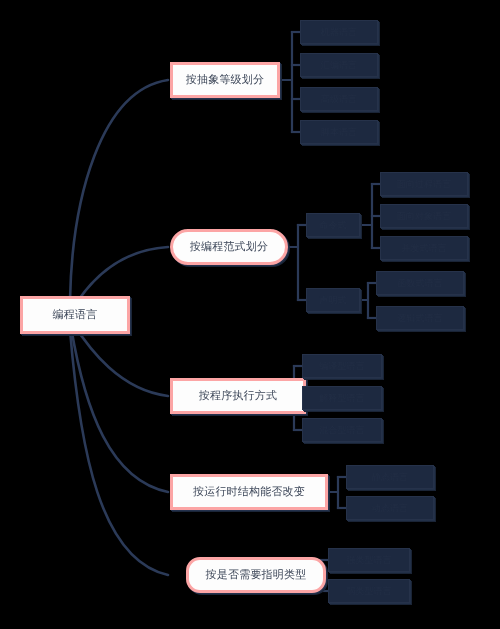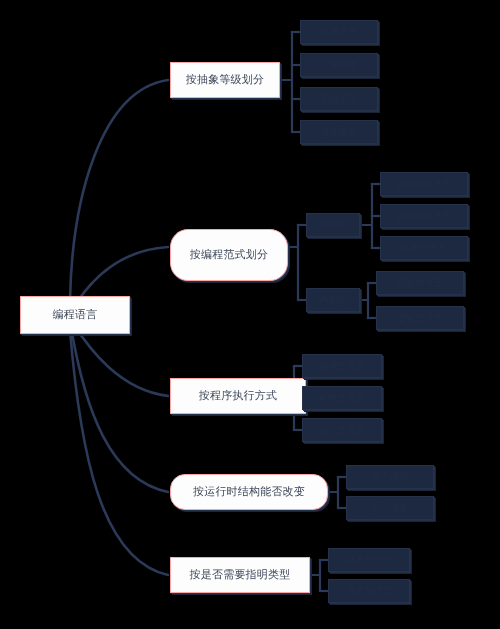--- a/index.html
+++ b/index.html
@@ -38,21 +38,21 @@
     align-items: center;
     justify-content: center;
     text-align: center;
     line-height: 1.15;
     white-space: nowrap;
   }
 
   
   .node.light {
     background: #fdfdfd;
-    border: 1px solid #fca5a5;
+    border: 3px solid #fca5a5;
     box-shadow: 1px 1px 0 0 #24324d, 2px 2px 0 0 #1b2639;
     color: #3c4658;
     font-size: 11px;
     letter-spacing: 0.2px;
   }
 
   
   .node.dark {
     background: #1d2940;
     border: 1px solid #243css;
@@ -131,21 +131,21 @@
   <div class="node dark" style="left:300px; top:53px; width:78px; height:24px;">
     <span class="lbl">汇编语言</span>
   </div>
   <div class="node dark" style="left:300px; top:87px; width:78px; height:24px;">
     <span class="lbl">高级语言</span>
   </div>
   <div class="node dark" style="left:300px; top:120px; width:78px; height:24px;">
     <span class="lbl">脚本语言</span>
   </div>
 
-  <div class="node light" style="left:170px; top:229px; width:118px; height:52px;border-radius:18px;">
+  <div class="node light" style="left:170px; top:229px; width:118px; height:36px;border-radius:18px;">
     <span class="lbl">按编程范式划分</span>
   </div>
 
   <div class="node dark" style="left:306px; top:213px; width:54px; height:24px;">
     <span class="lbl">命令式</span>
   </div>
   <div class="node dark" style="left:306px; top:288px; width:54px; height:24px;">
     <span class="lbl">声明式</span>
   </div>
 
@@ -171,31 +171,31 @@
   <div class="node dark" style="left:302px; top:354px; width:80px; height:24px;">
     <span class="lbl">编译型语言</span>
   </div>
   <div class="node dark" style="left:302px; top:386px; width:80px; height:24px;">
     <span class="lbl">解释型语言</span>
   </div>
   <div class="node dark" style="left:302px; top:418px; width:80px; height:24px;">
     <span class="lbl">混合型语言</span>
   </div>
 
-  <div class="node light" style="left:170px; top:474px; width:158px; height:36px;border-radius:15px;">
+  <div class="node light" style="left:170px; top:474px; width:158px; height:36px;">
     <span class="lbl">按运行时结构能否改变</span>
   </div>
   <div class="node dark" style="left:346px; top:465px; width:88px; height:24px;">
     <span class="lbl">静态语言</span>
   </div>
   <div class="node dark" style="left:346px; top:496px; width:88px; height:24px;">
     <span class="lbl">动态语言</span>
   </div>
 
-  <div class="node light" style="left:170px; top:557px; width:140px; height:36px;">
+  <div class="node light" style="left:186px; top:557px; width:140px; height:36px;border-radius:14px;">
     <span class="lbl">按是否需要指明类型</span>
   </div>
   <div class="node dark" style="left:328px; top:548px; width:82px; height:24px;">
     <span class="lbl">强类型语言</span>
   </div>
   <div class="node dark" style="left:328px; top:579px; width:82px; height:24px;">
     <span class="lbl">弱类型语言</span>
   </div>
 
 </div>

